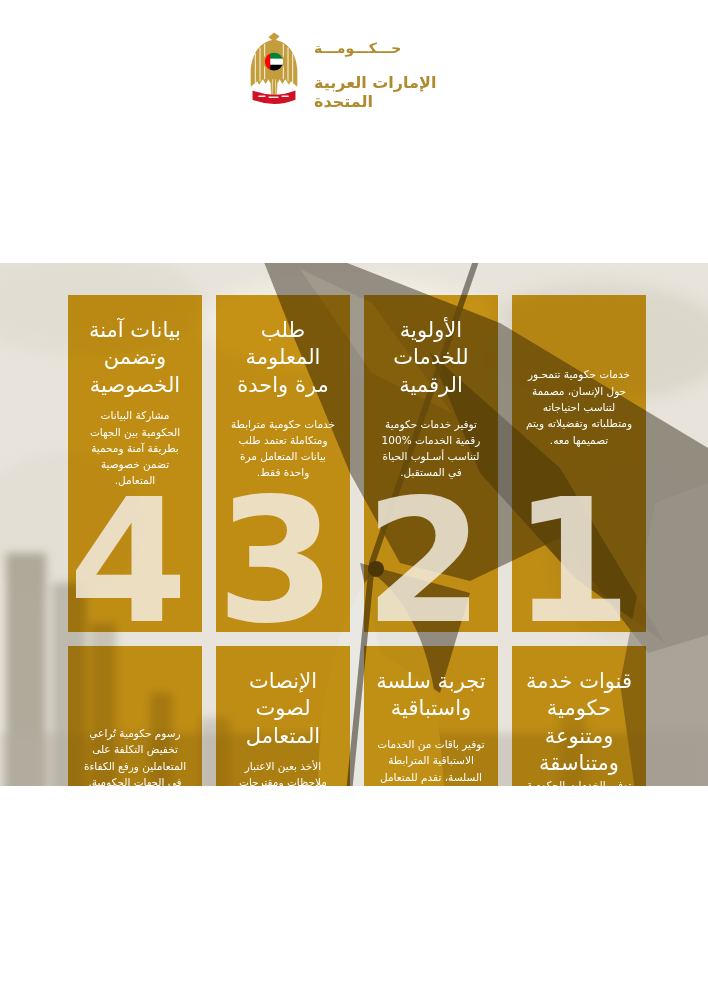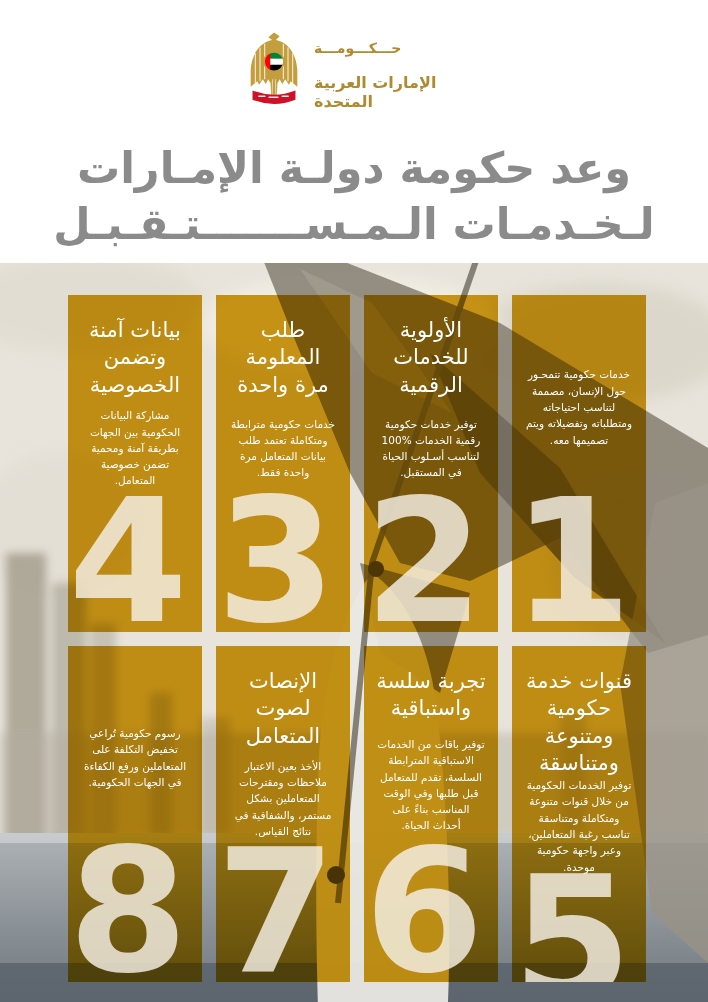--- a/index.html
+++ b/index.html
@@ -1,17 +1,17 @@
 <!DOCTYPE html>
 <html lang="ar" dir="rtl" style="--card-gold: #BE8E12; --card-gold-base: #D29E17; --title-gray: #8B8B8B; --logo-gold: #B08A2E; --emblem-red: #CE1126; --number-cream: #F3EEE3;"><head>
 <meta charset="utf-8">
 <style>
   html,body{margin:0;padding:0;background:#fff;}
   .page{
-    position:relative;width:708px;height:1002px;margin:0 auto;background:#fff;
+    position:relative;width:708px;height:786px;margin:0 auto;background:#fff;
     overflow:hidden;direction:rtl;
     font-family:"DejaVu Sans","Liberation Sans",sans-serif;
   }
   
   .header{position:absolute;top:0;left:0;width:708px;height:263px;background:#fff;}
   .emblem{position:absolute;top:30px;left:246px;width:56px;height:78px;}
   .logo-text{position:absolute;top:40px;left:314px;width:180px;text-align:left;direction:rtl;color:var(--logo-gold,#B08A2E);}
   .logo-gov{font-size:14px;font-weight:bold;letter-spacing:1px;}
   .logo-country{font-size:16px;font-weight:bold;margin-top:17px;}
   .page-title{position:absolute;top:112px;left:0;width:708px;text-align:center;
@@ -72,23 +72,20 @@
         <rect x="24" y="70.5" width="11" height="1.6" rx="0.8"></rect>
         <rect x="38" y="69.5" width="8" height="1.6" rx="0.8"></rect>
       </g>
     </svg>
 
     <div class="logo-text">
       <div class="logo-gov">حـــكـــومـــة</div>
       <div class="logo-country">الإمارات العربية المتحدة</div>
     </div>
 
-    <h1 class="page-title"><span>وعد حكومة دولـة الإمـارات</span><br>
-      <span>لـخـدمـات الـمـســـــــتـقـبـل</span>
-    </h1>
   </div>
 
   <div class="photo">
 
     <svg class="bg" viewBox="0 0 708 739" preserveAspectRatio="none" aria-hidden="true">
       <defs>
         <filter id="b8" x="-30%" y="-30%" width="160%" height="160%">
             <feGaussianBlur stdDeviation="8"></feGaussianBlur>
           </filter>
         <filter id="b4" x="-30%" y="-30%" width="160%" height="160%">

